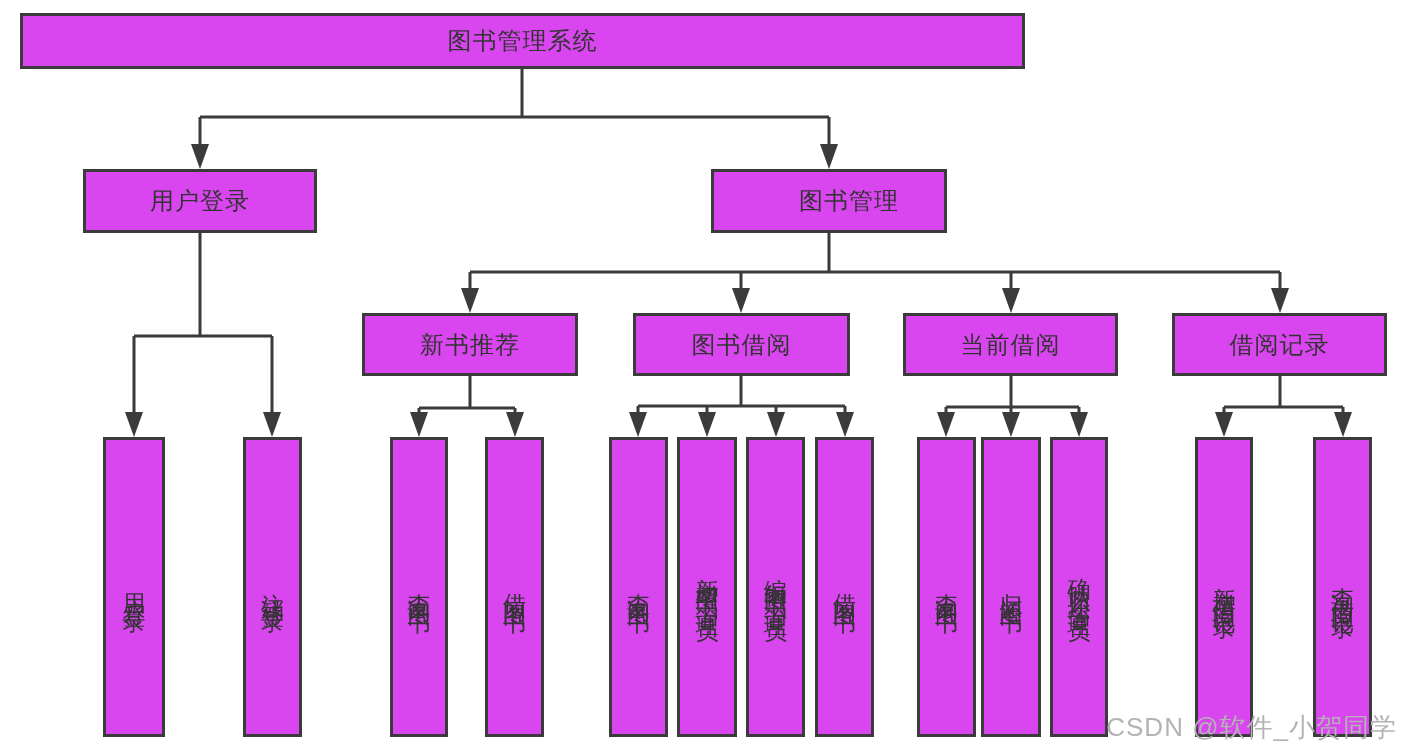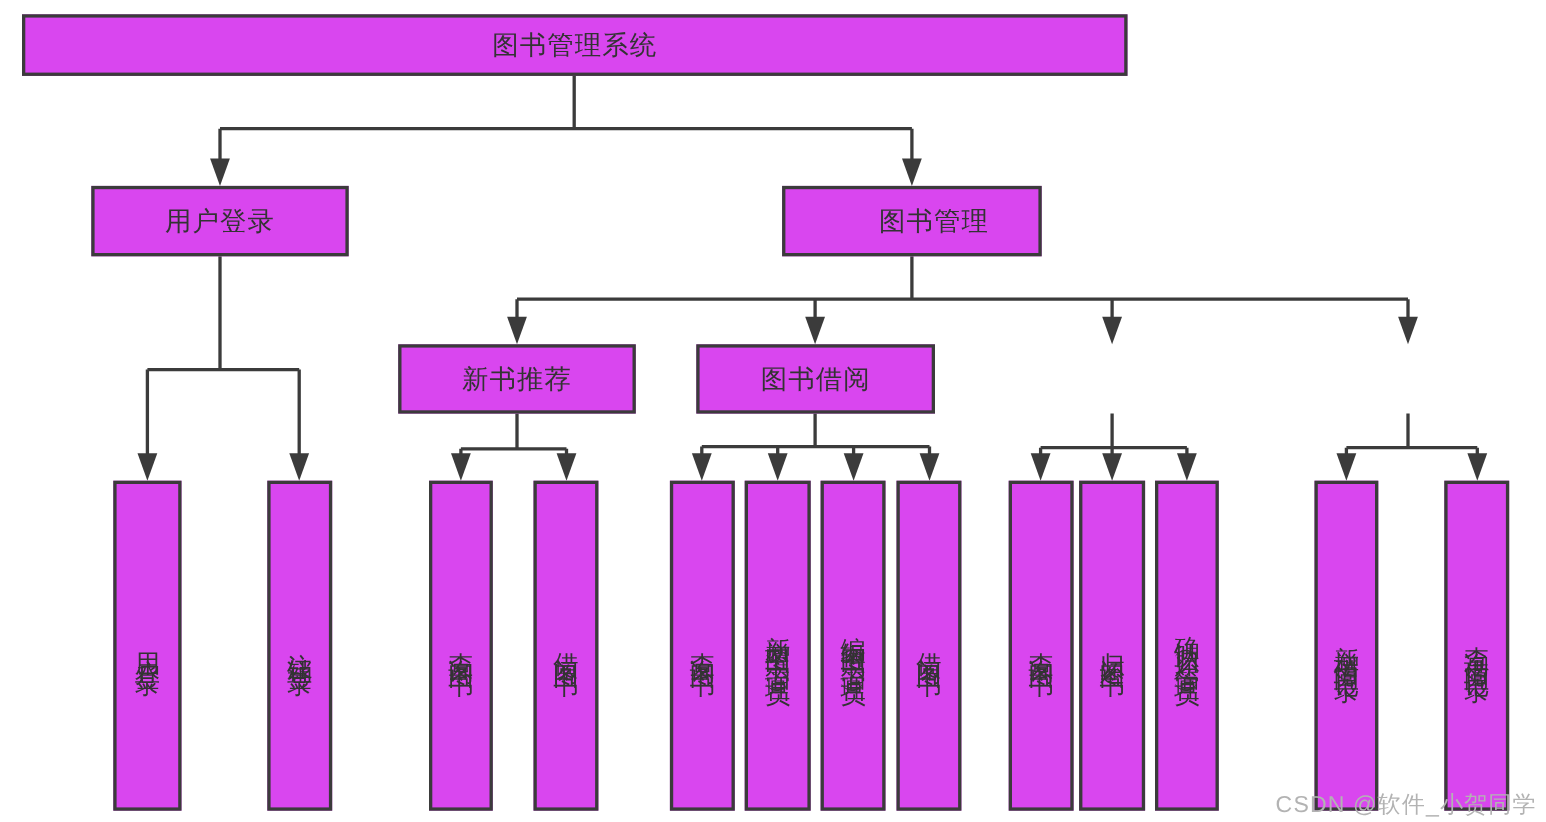--- a/index.html
+++ b/index.html
@@ -70,21 +70,21 @@
   .lf8  { left: 815px;  width: 59px; }
   .lf9  { left: 917px;  width: 59px; }
   .lf10 { left: 981px;  width: 60px; }
   .lf11 { left: 1050px; width: 58px; }
   .lf12 { left: 1195px; width: 58px; }
   .lf13 { left: 1313px; width: 59px; }
   .watermark {
     position: absolute;
     right: 8px;
     bottom: 2px;
-    font-size: 21px;
+    font-size: 26px;
     color: #b3b3b3;
     letter-spacing: 1px;
     z-index: 3;
     white-space: nowrap;
   }
 </style>
 </head>
 <body>
 
 <div class="canvas">
@@ -162,20 +162,26 @@
   <div class="box lvl2-box n-book-management">
     <span class="hlabel">图书管理</span>
   </div>
 
   <div class="box lvl3-box n-new-book">
     <span class="hlabel">新书推荐</span>
   </div>
   <div class="box lvl3-box n-borrowing">
     <span class="hlabel">图书借阅</span>
   </div>
+  <div class="box lvl3-box n-current">
+    <span class="hlabel">当前借阅</span>
+  </div>
+  <div class="box lvl3-box n-records">
+    <span class="hlabel">借阅记录</span>
+  </div>
 
   <div class="box leaf lf1">
     <span class="vtext">用户登录</span>
   </div>
   <div class="box leaf lf2">
     <span class="vtext">注销登录</span>
   </div>
   <div class="box leaf lf3">
     <span class="vtext">查询图书</span>
   </div>

